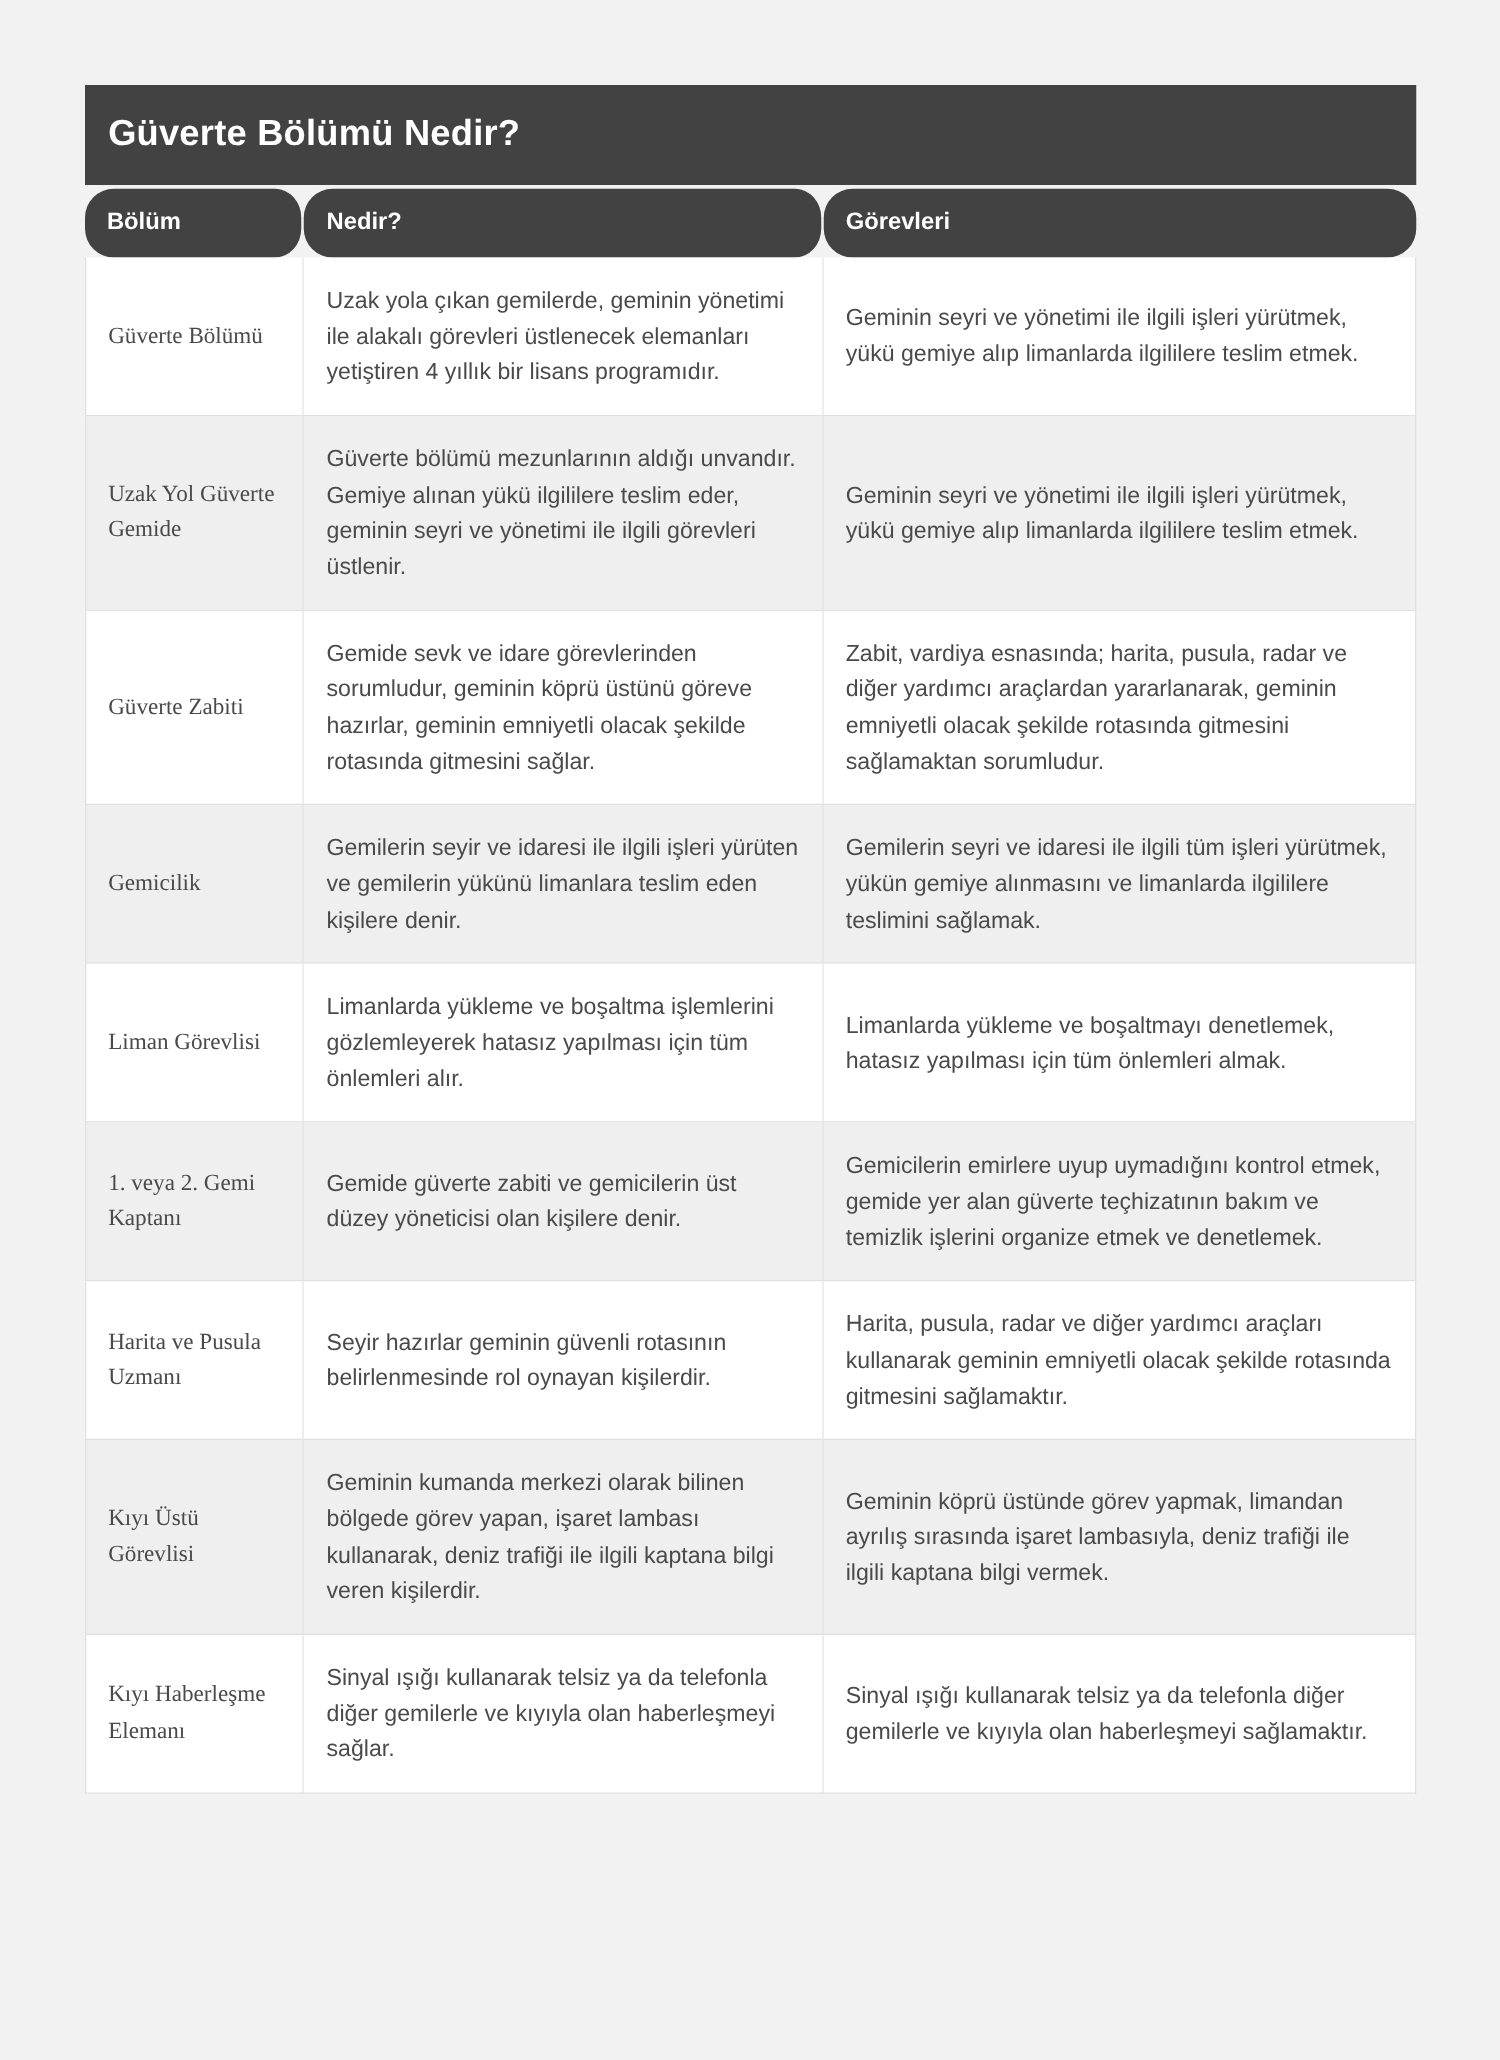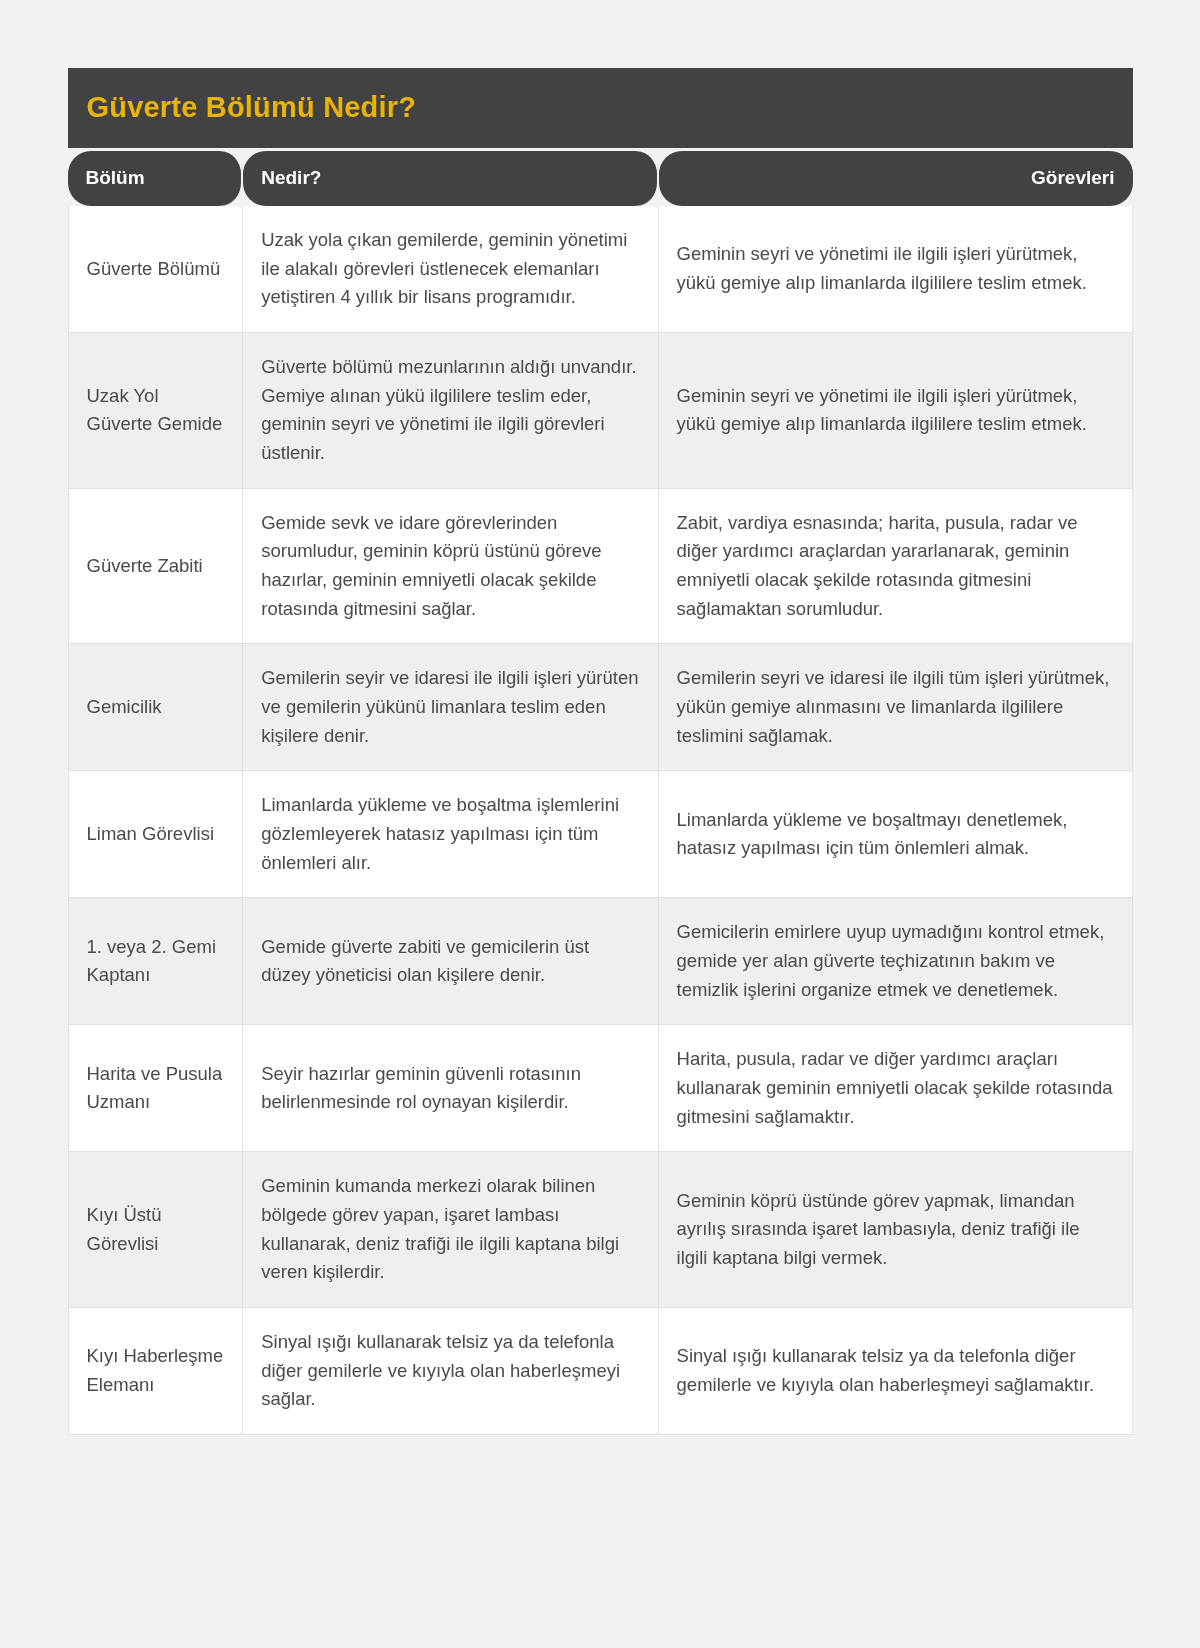--- a/index.html
+++ b/index.html
@@ -15,21 +15,21 @@
     margin: 0 auto;
     padding-top: 68px;
     padding-bottom: 40px;
   }
   .card {
     width: 1065px;
     margin: 0 auto;
   }
   .title-bar {
     background: #424242;
-    color: #eab308;
+    color: #ffffff;
     font-size: 29px;
     font-weight: bold;
     letter-spacing: 0.2px;
     padding: 23px 20px 24px 19px;
     margin-bottom: 3px;
   }
   table.roles {
     width: 100%;
     border-collapse: separate;
     border-spacing: 0;
@@ -40,32 +40,32 @@
   table.roles th {
     background: #424242;
     color: #ffffff;
     font-size: 19px;
     font-weight: bold;
     text-align: left;
     padding: 16px 18px 17px 18px;
     border-right: 2px solid #f2f2f2;
     border-radius: 23px;
   }
-  table.roles th:last-child { border-right: none; text-align: right; }
+  table.roles th:last-child { border-right: none; }
   table.roles td {
     font-size: 18.5px;
     line-height: 1.55;
     color: #4a4a4a;
     vertical-align: middle;
     padding: 20px 18px;
     background: #ffffff;
     border-bottom: 1px solid #e0e0e0;
     border-right: 1px solid #e0e0e0;
   }
-  table.roles td:first-child { border-left: 1px solid #e0e0e0; }
+  table.roles td:first-child { border-left: 1px solid #e0e0e0; font-family: Liberation Serif, serif; }
   table.roles tbody tr:nth-child(even) td { background: #efefef; }
   .footer {
     text-align: center;
     color: #7d7d7d;
     font-size: 18px;
     margin-top: 38px;
   }
 </style>
 </head>
 <body>

